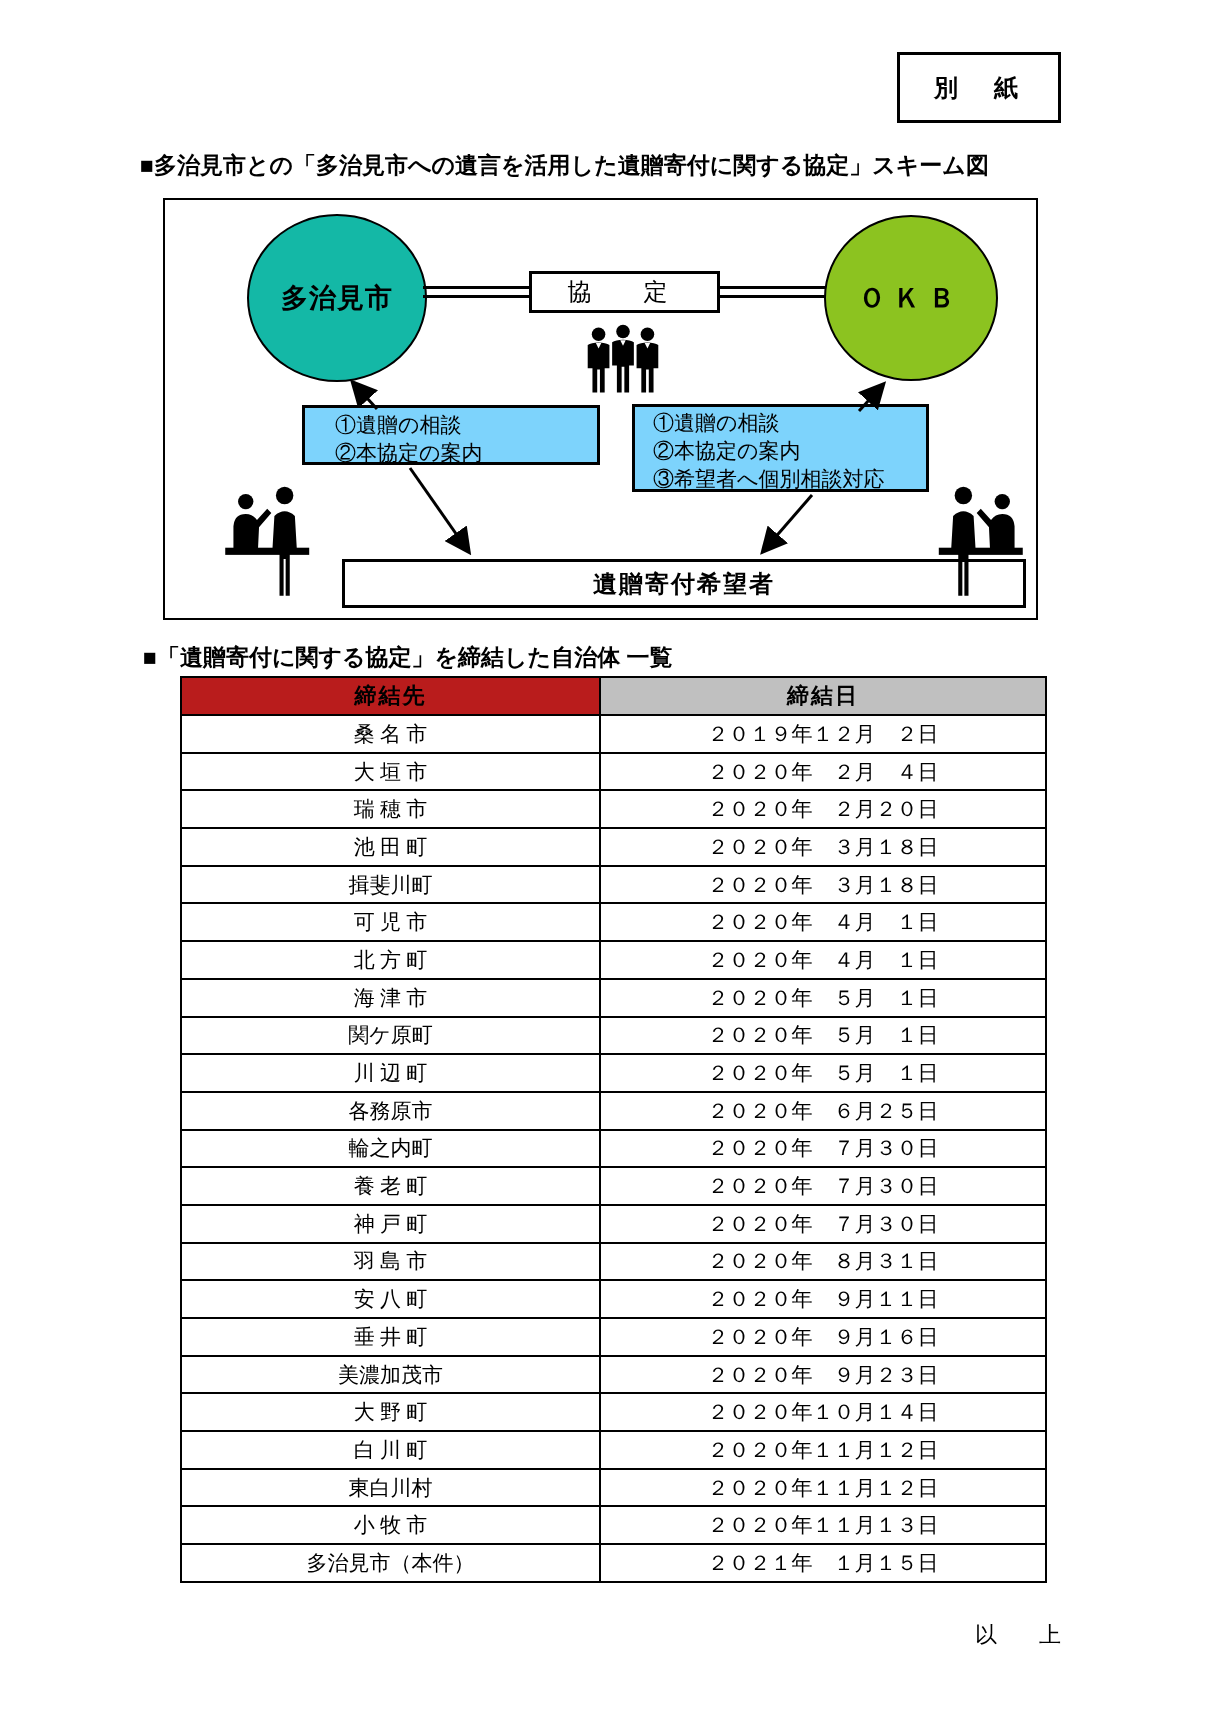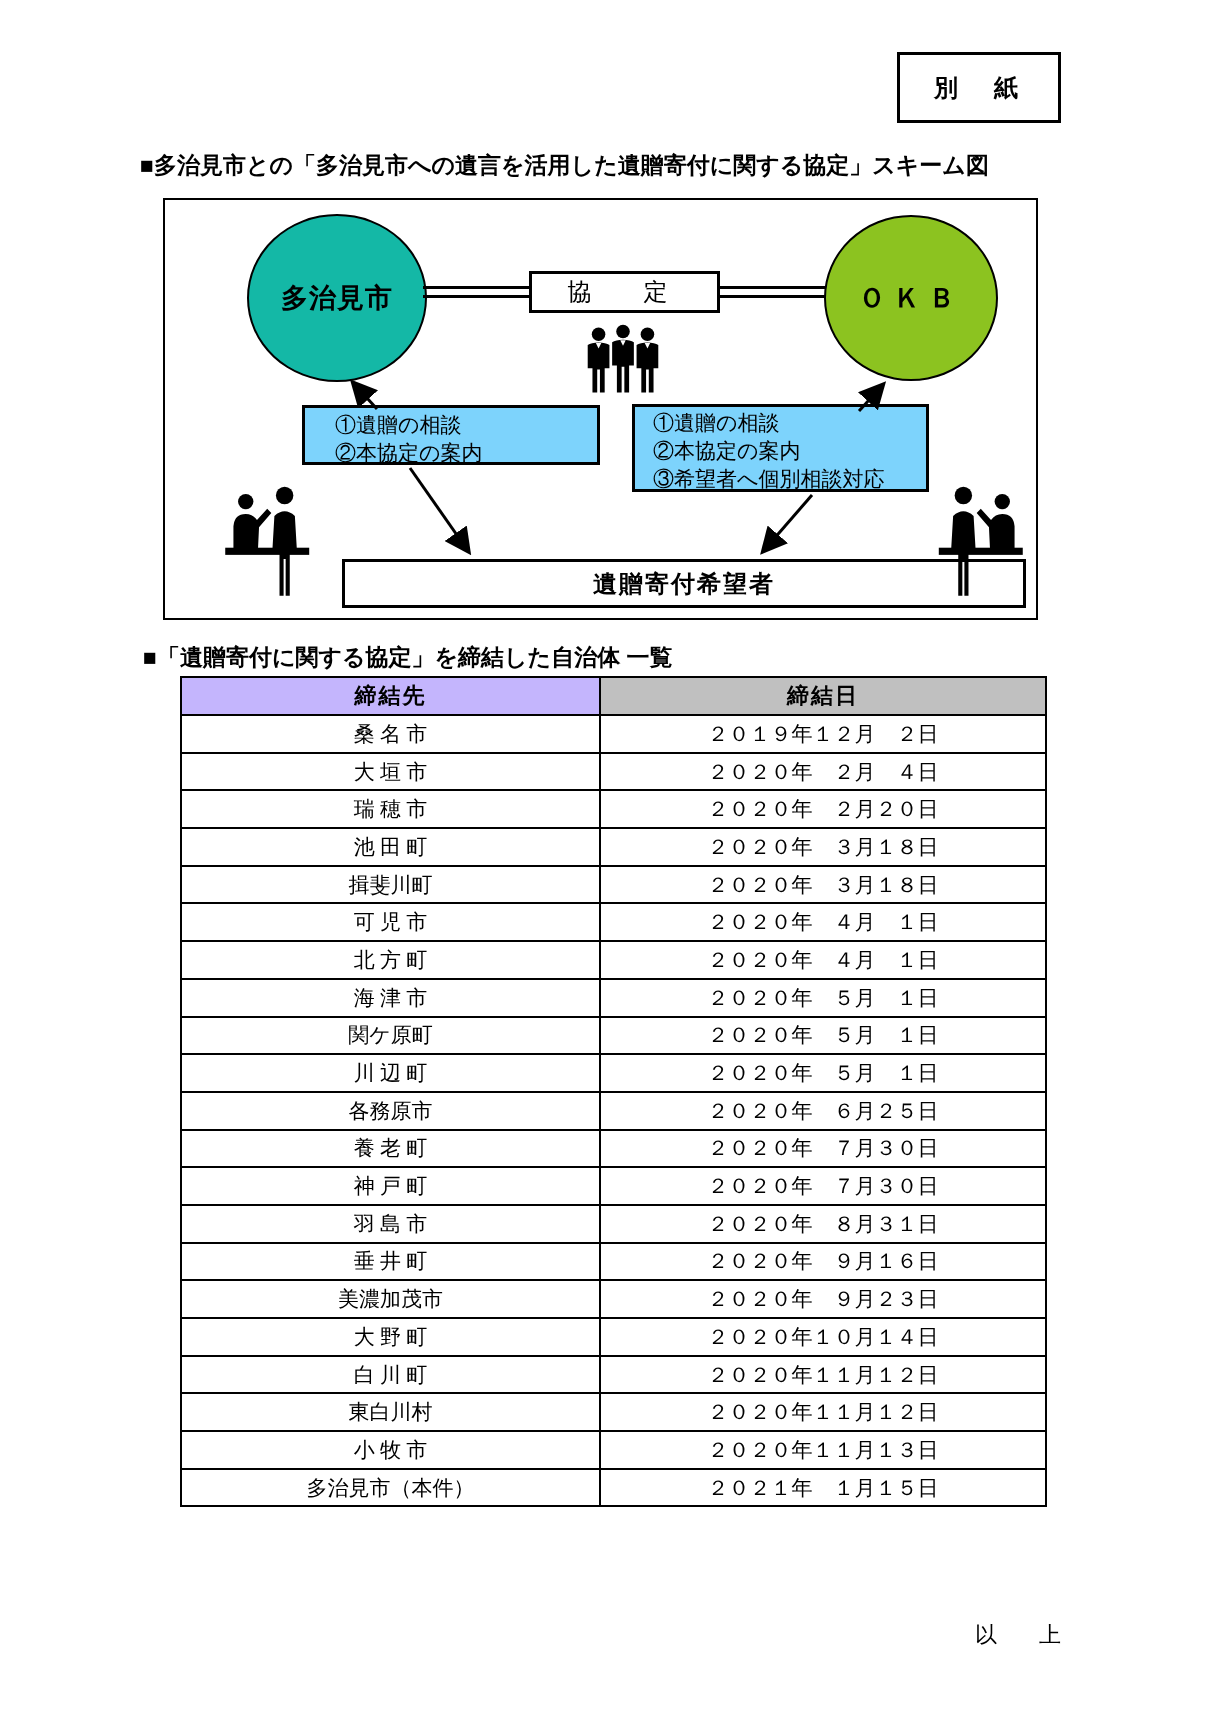--- a/index.html
+++ b/index.html
@@ -185,21 +185,21 @@
 
   <div class="section-title s2 gothic">■「遺贈寄付に関する協定」を締結した自治体 一覧</div>
 
   <table class="agreement-table">
     <colgroup>
         <col class="c1">
         <col class="c2">
       </colgroup>
     <thead>
       <tr>
-        <th style="background-color: #c4b5fd;">締結先</th>
+        <th style="background-color: #b91c1c;">締結先</th>
         <th style="background-color: rgb(192, 192, 192); margin-top: 32px;">締結日</th>
       </tr>
     </thead>
     <tbody>
       <tr>
           <td>桑 名 市</td>
           <td>２０１９年１２月　２日</td>
         </tr>
       <tr>
           <td>大 垣 市</td>
@@ -235,32 +235,40 @@
         </tr>
       <tr>
           <td>川 辺 町</td>
           <td>２０２０年　５月　１日</td>
         </tr>
       <tr>
           <td>各務原市</td>
           <td>２０２０年　６月２５日</td>
         </tr>
       <tr>
+          <td>輪之内町</td>
+          <td>２０２０年　７月３０日</td>
+        </tr>
+      <tr>
           <td>養 老 町</td>
           <td>２０２０年　７月３０日</td>
         </tr>
       <tr>
           <td>神 戸 町</td>
           <td>２０２０年　７月３０日</td>
         </tr>
       <tr>
           <td>羽 島 市</td>
           <td>２０２０年　８月３１日</td>
         </tr>
       <tr>
+          <td>安 八 町</td>
+          <td>２０２０年　９月１１日</td>
+        </tr>
+      <tr>
           <td>垂 井 町</td>
           <td>２０２０年　９月１６日</td>
         </tr>
       <tr>
           <td>美濃加茂市</td>
           <td>２０２０年　９月２３日</td>
         </tr>
       <tr>
           <td>大 野 町</td>
           <td>２０２０年１０月１４日</td>

